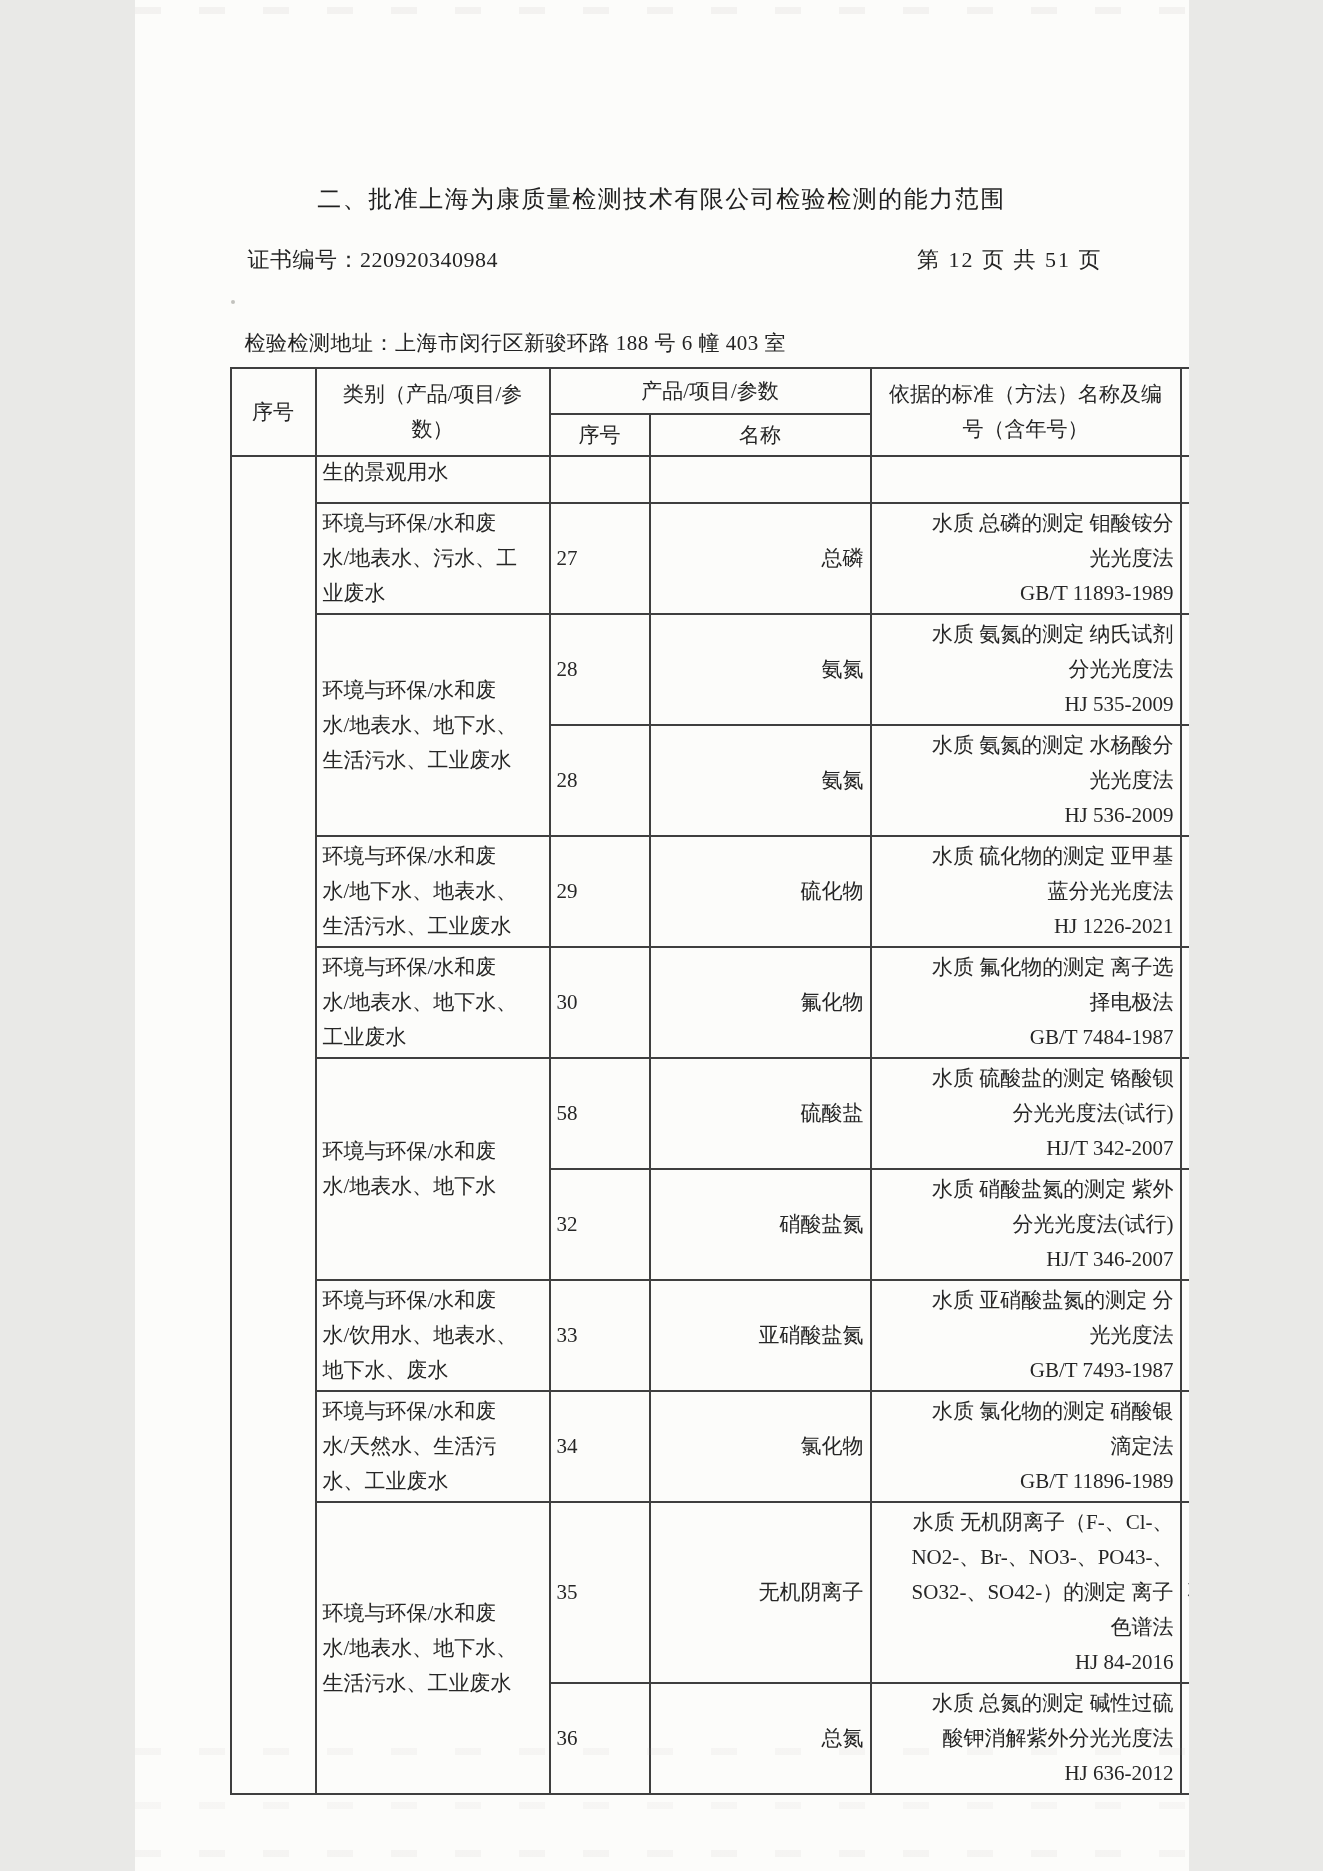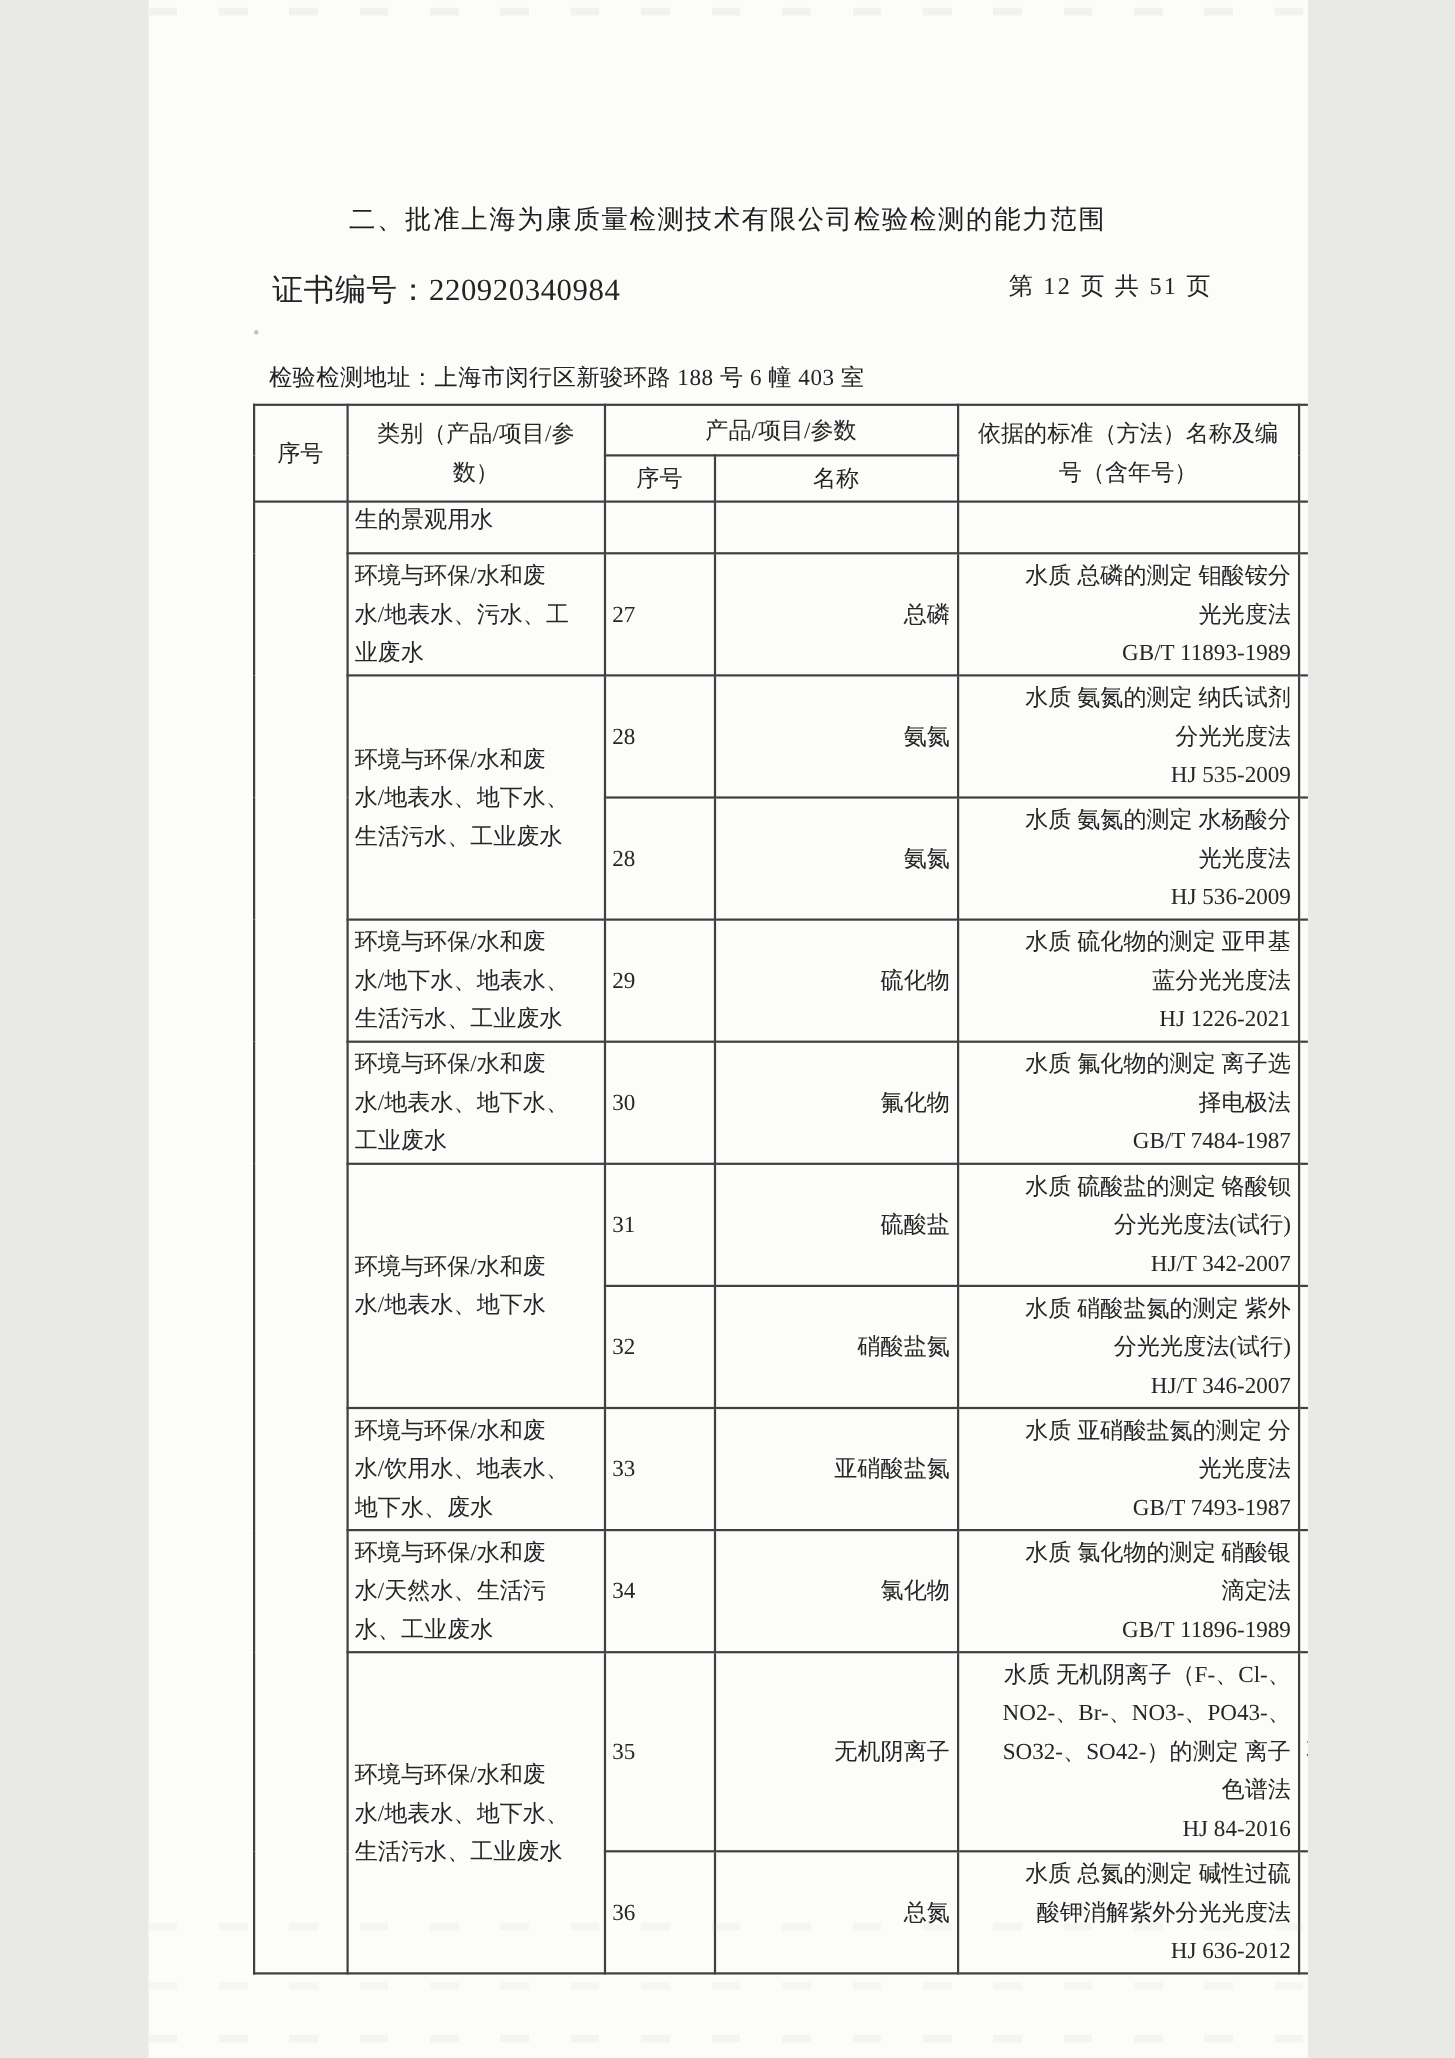--- a/index.html
+++ b/index.html
@@ -16,21 +16,21 @@
     color:#232323;
   }
   .title{
     position:absolute;top:183px;left:0;width:100%;
     text-align:center;
     font-size:24px;letter-spacing:1.5px;color:#1f1f1f;
     white-space:nowrap;
   }
   .cert-line{
     position:absolute;top:245px;left:113px;
-    font-size:28px;letter-spacing:0.5px;
+    font-size:22px;letter-spacing:0.5px;
   }
   .page-indicator{
     position:absolute;top:245px;right:86px;
     font-size:22px;letter-spacing:2px;
   }
   .address-line{
     position:absolute;top:313px;left:110px;
     font-size:21px;letter-spacing:0.5px;margin-top:16px;
   }
   table.cap{
@@ -177,21 +177,21 @@
         <td class="c-name">氟化物</td>
         <td class="c-std">水质 氟化物的测定 离子选
 择电极法
 GB/T 7484-1987</td>
         <td class="c-note"></td>
       </tr>
 
       <tr class="rh108">
         <td class="c-cat" rowspan="2">环境与环保/水和废
 水/地表水、地下水</td>
-        <td class="c-seq">31</td>
+        <td class="c-seq">58</td>
         <td class="c-name">硫酸盐</td>
         <td class="c-std">水质 硫酸盐的测定 铬酸钡
 分光光度法(试行)
 HJ/T 342-2007</td>
         <td class="c-note"></td>
       </tr>
       <tr class="rh102">
         <td class="c-seq">32</td>
         <td class="c-name">硝酸盐氮</td>
         <td class="c-std">水质 硝酸盐氮的测定 紫外

